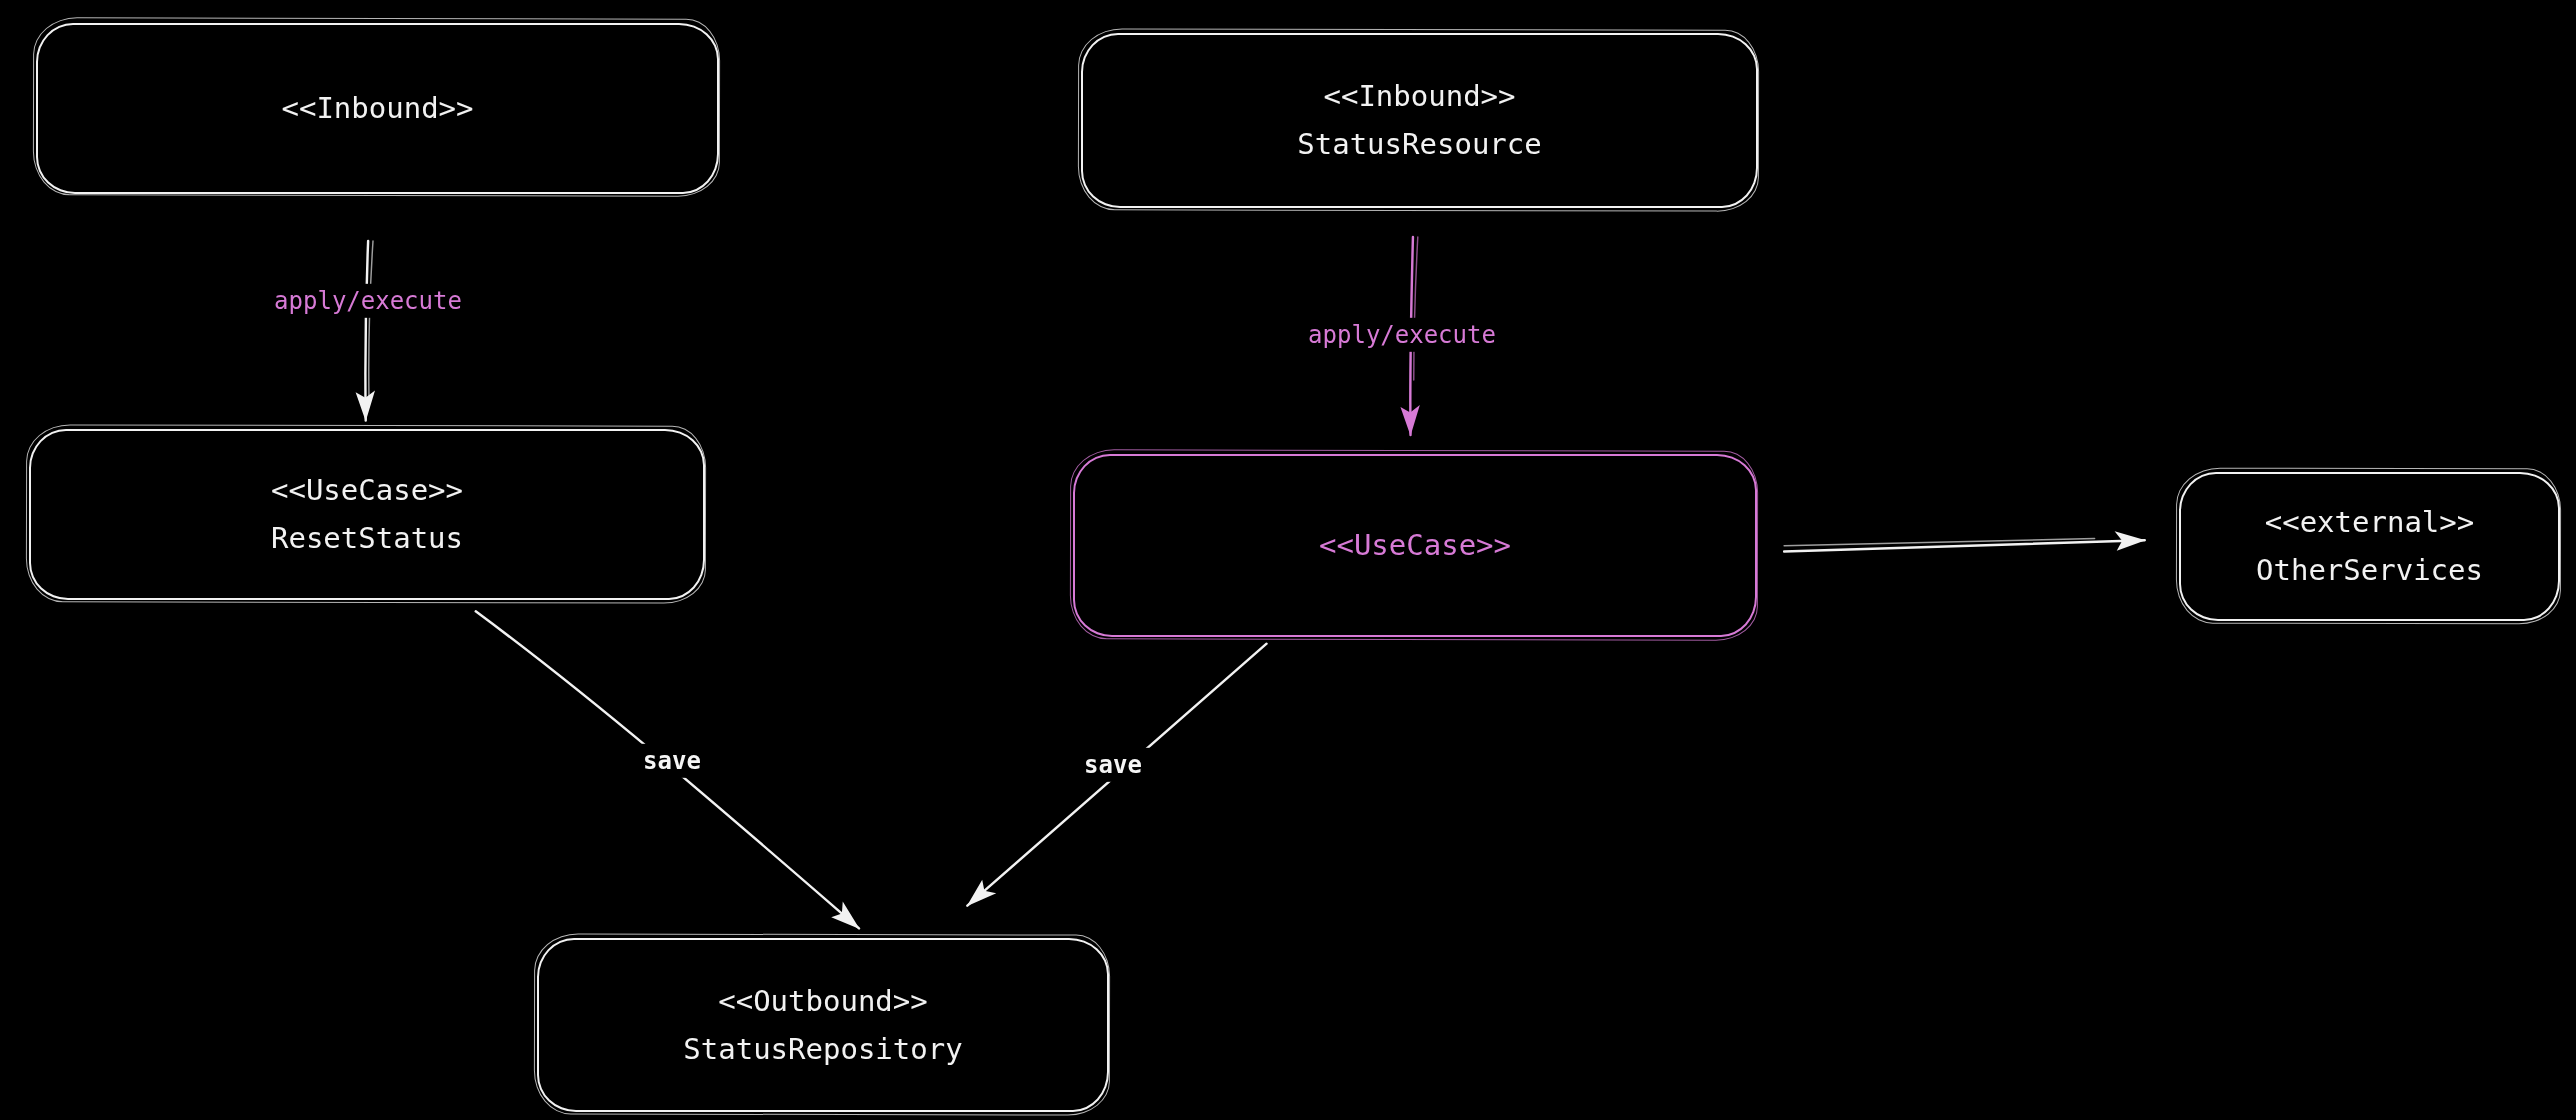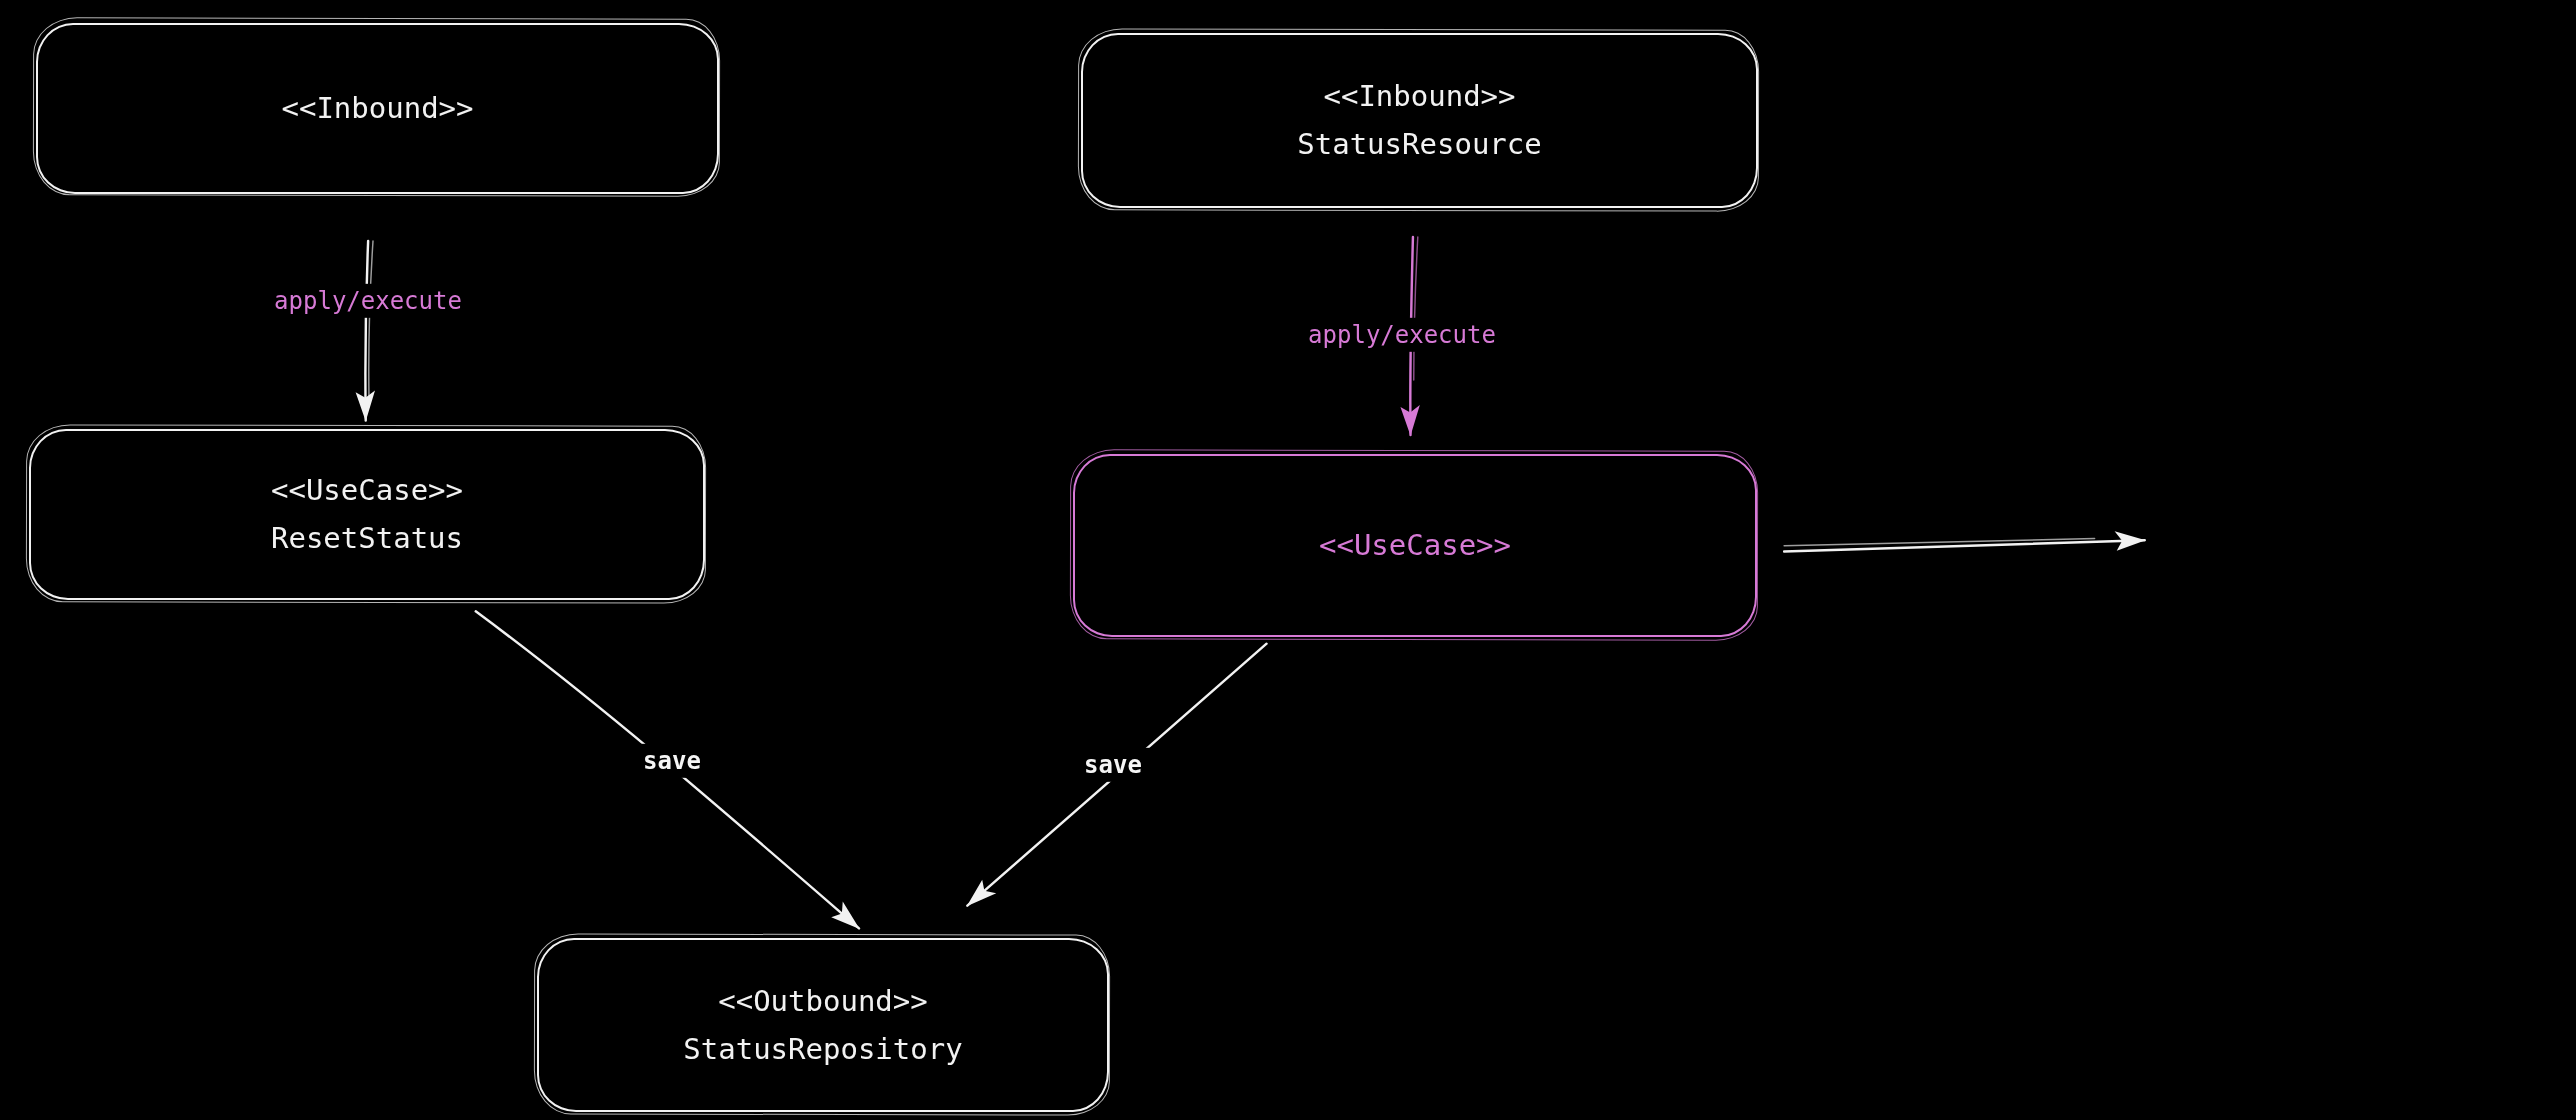--- a/index.html
+++ b/index.html
@@ -86,20 +86,24 @@
 
   <div class="node white" style="left:29px;top:429px;width:676px;height:171px;">
     <div class="stereotype">&lt;&lt;UseCase&gt;&gt;</div>
     <div class="nname">ResetStatus</div>
   </div>
 
   <div class="node pink" style="left:1073px;top:454px;width:684px;height:183px;">
     <div class="stereotype">&lt;&lt;UseCase&gt;&gt;</div>
   </div>
 
+  <div class="node white" style="left:2179px;top:472px;width:381px;height:149px;">
+    <div class="stereotype">&lt;&lt;external&gt;&gt;</div>
+    <div class="nname">OtherServices</div>
+  </div>
 
   <div class="node white" style="left:537px;top:938px;width:572px;height:174px;">
     <div class="stereotype">&lt;&lt;Outbound&gt;&gt;</div>
     <div class="nname">StatusRepository</div>
   </div>
 
   <div class="edge-label label-pink" style="left:368px;top:301px;">apply/execute</div>
 
   <div class="edge-label label-pink" style="left:1402px;top:335px;">apply/execute</div>
 

